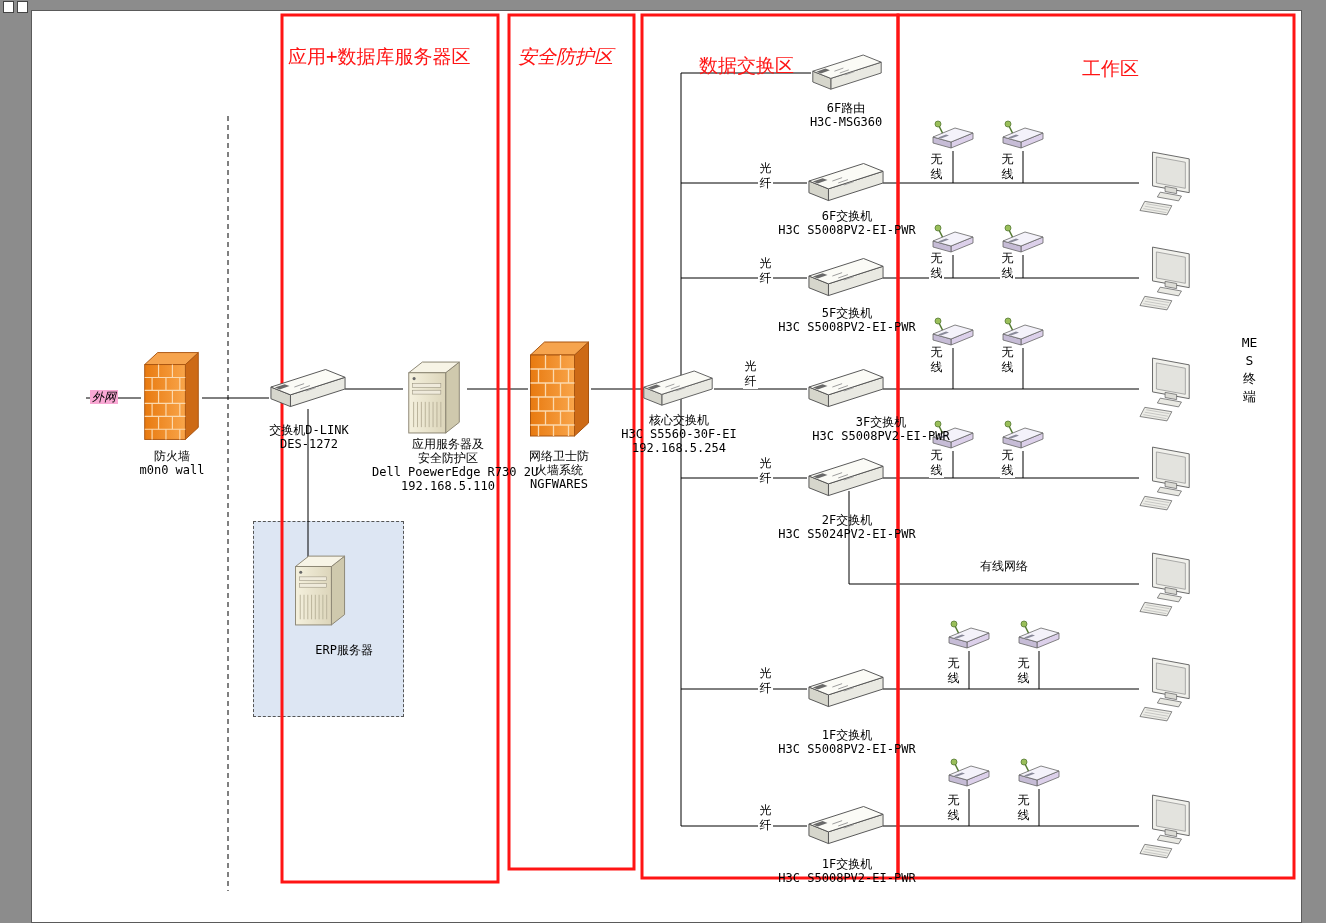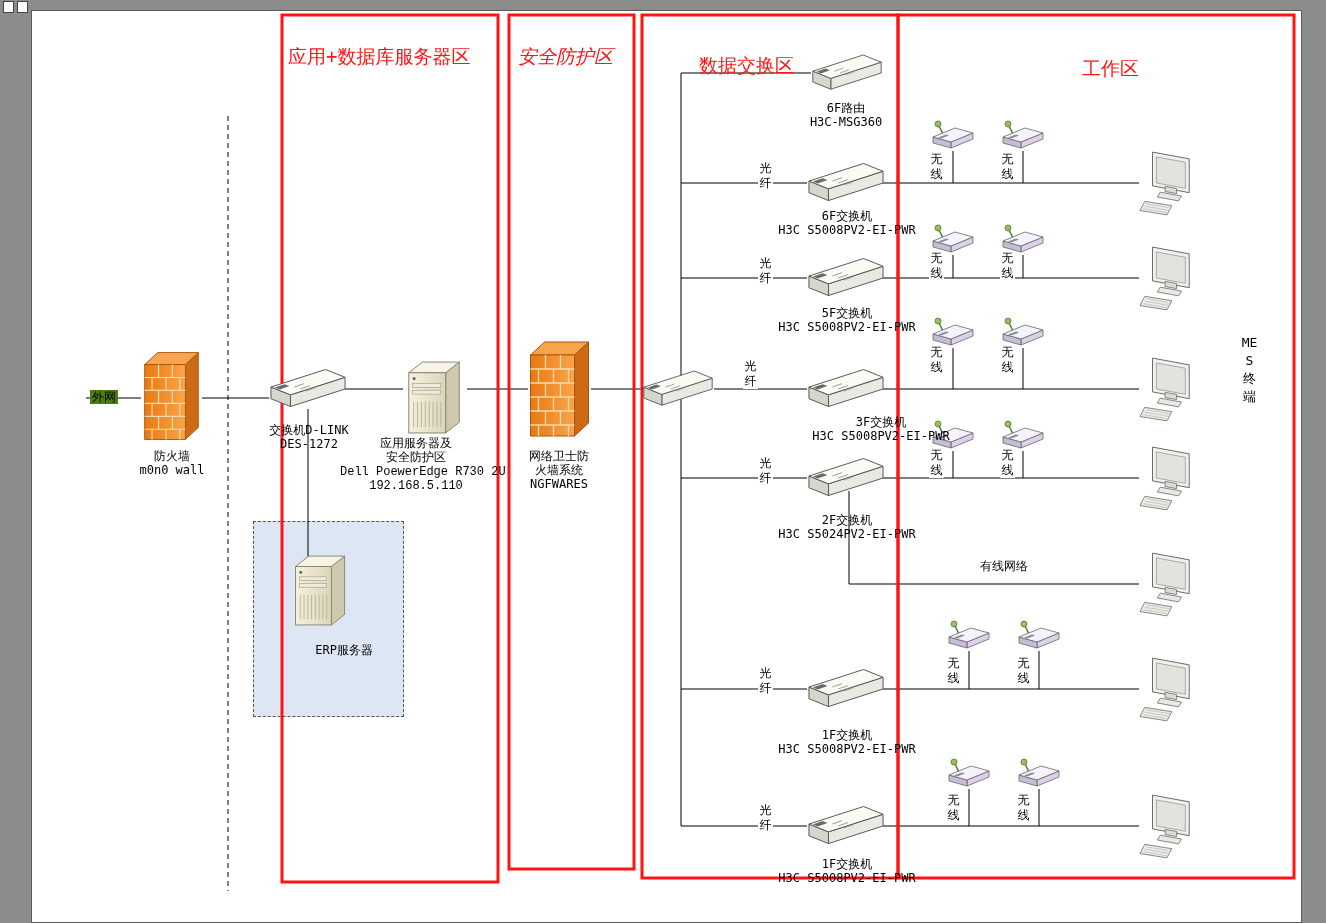--- a/index.html
+++ b/index.html
@@ -27,21 +27,21 @@
   }
   .diagram-svg { position:absolute; left:0; top:0; z-index:1; }
   .lbl {
     position:absolute; font-size:12px; line-height:14px;
     text-align:center; z-index:2; white-space:nowrap;
   }
   .vlbl {
     position:absolute; font-size:12px; line-height:15px; width:15px;
     text-align:center; word-break:break-all; background:#fff; z-index:2;
   }
-  .onwire { background:#4d7c0f; padding:0 2px; }
+  .onwire { background:#f9a8d4; padding:0 2px;font-style:italic; }
   .zone-title {
     position:absolute; color:#ff1414; font-size:19px; z-index:2; white-space:nowrap;
   }
 </style>
 </head>
 <body>
 
 <div id="win-icon-1" class="win-icon"></div>
 <div id="win-icon-2" class="win-icon"></div>
 
@@ -233,35 +233,40 @@
   <div class="lbl" style="left:99px; top:438px; width:82px;">
     <div>防火墙</div>
     <div>m0n0 wall</div>
   </div>
 
   <div class="lbl" style="left:224px; top:412px; width:106px;">
     <div>交换机D-LINK</div>
     <div>DES-1272</div>
   </div>
 
-  <div class="lbl" style="left:308px; top:426px; width:152px;font-family:Liberation Mono, monospace;">
+  <div class="lbl" style="left:340px; top:426px; width:152px;">
     <div>应用服务器及</div>
     <div>安全防护区</div>
     <div>Dell PoewerEdge R730 2U</div>
     <div>192.168.5.110</div>
   </div>
 
   <div class="lbl" style="left:237px; top:632px; width:104px;text-align:right;">ERP服务器</div>
 
   <div class="lbl" style="left:476px; top:438px; width:102px;text-align:center;">
     <div>网络卫士防</div>
     <div>火墙系统</div>
     <div>NGFWARES</div>
   </div>
 
+  <div class="lbl" style="left:571px; top:402px; width:152px;">
+    <div>核心交换机</div>
+    <div>H3C S5560-30F-EI</div>
+    <div>192.168.5.254</div>
+  </div>
 
   <div class="lbl" style="left:764px; top:90px; width:100px;">
     <div>6F路由</div>
     <div>H3C-MSG360</div>
   </div>
 
   <div class="lbl" style="left:739px; top:198px; width:152px;">
     <div>6F交换机</div>
     <div>H3C S5008PV2-EI-PWR</div>
   </div>

